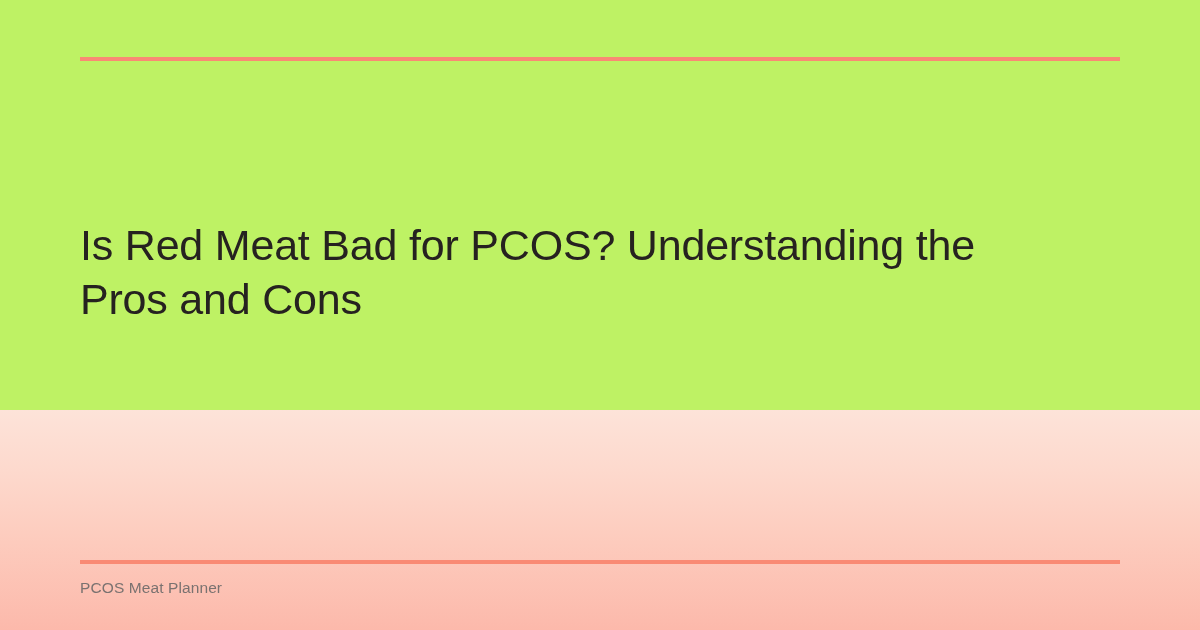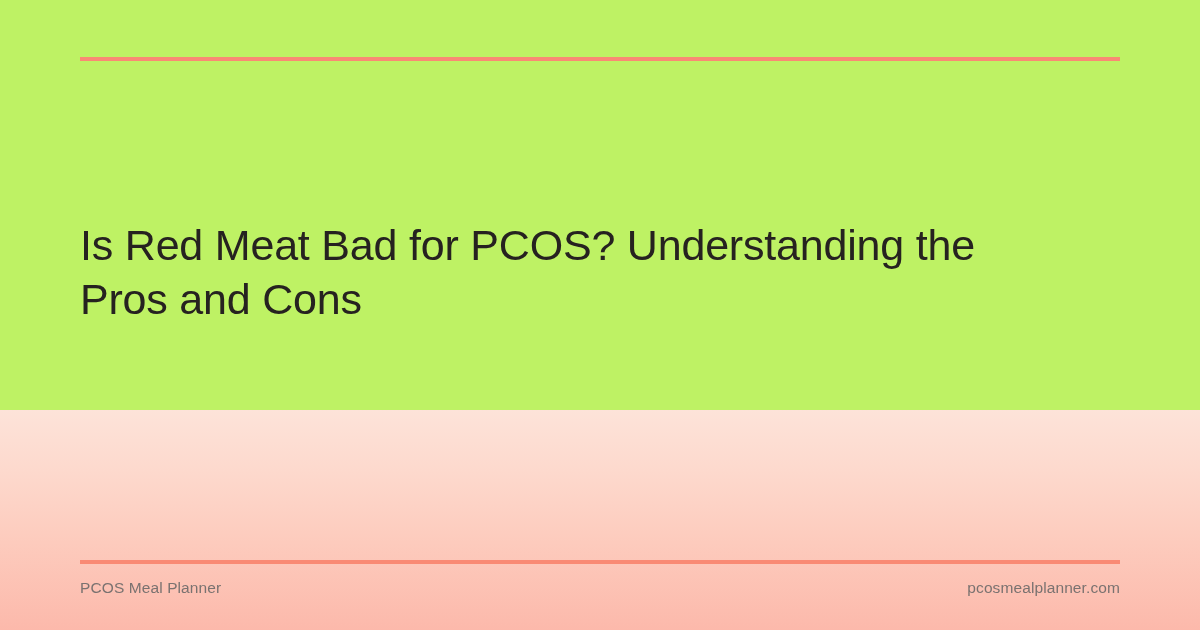--- a/index.html
+++ b/index.html
@@ -105,17 +105,16 @@
 
   <div class="rule rule-top"></div>
 
   <div class="headline-wrap">
     <h1 class="headline">Is Red Meat Bad for PCOS? Understanding the Pros and Cons</h1>
   </div>
 
   <div class="rule rule-bottom"></div>
 
   <div class="footer">
-    <span class="footer-brand">PCOS Meal Planner</span>
-    <span class="footer-url">pcosmealplanner.com</span>
+    <span class="footer-brand">PCOS Meat Planner</span>
   </div>
 
 </div>
 
 </body></html>

